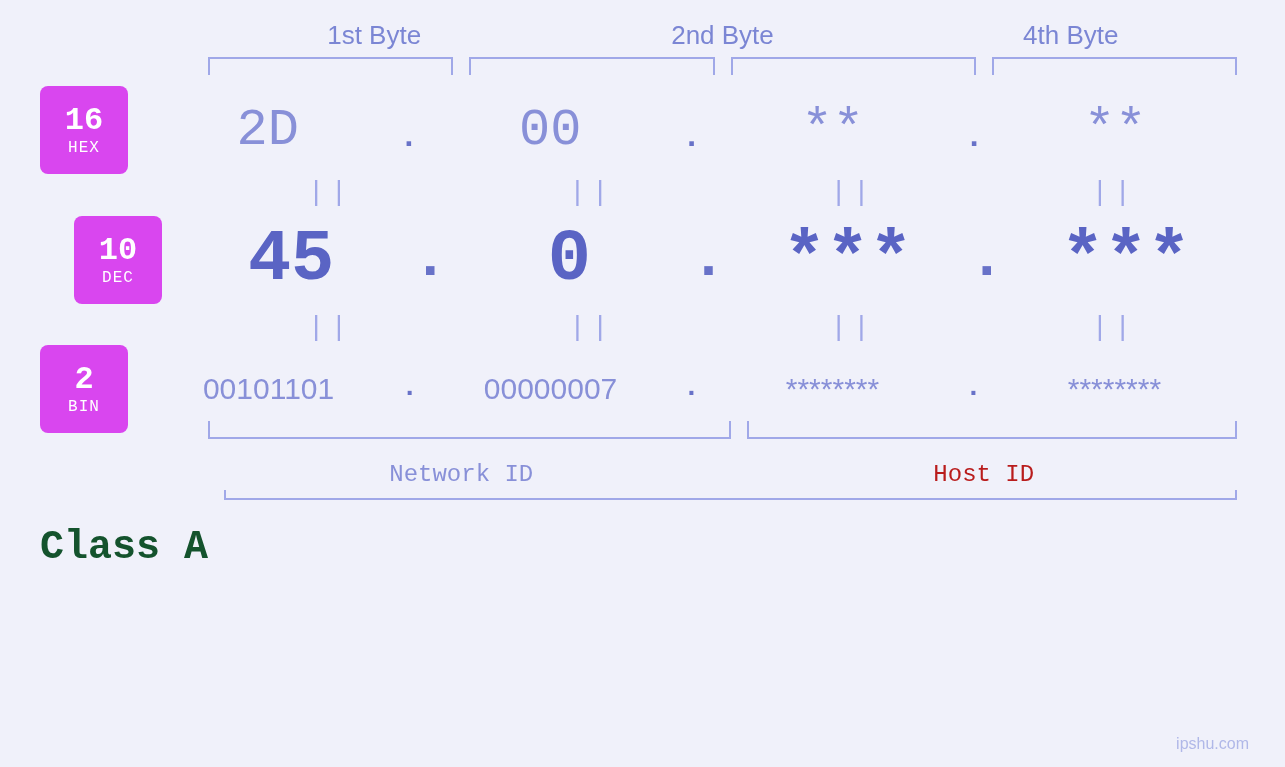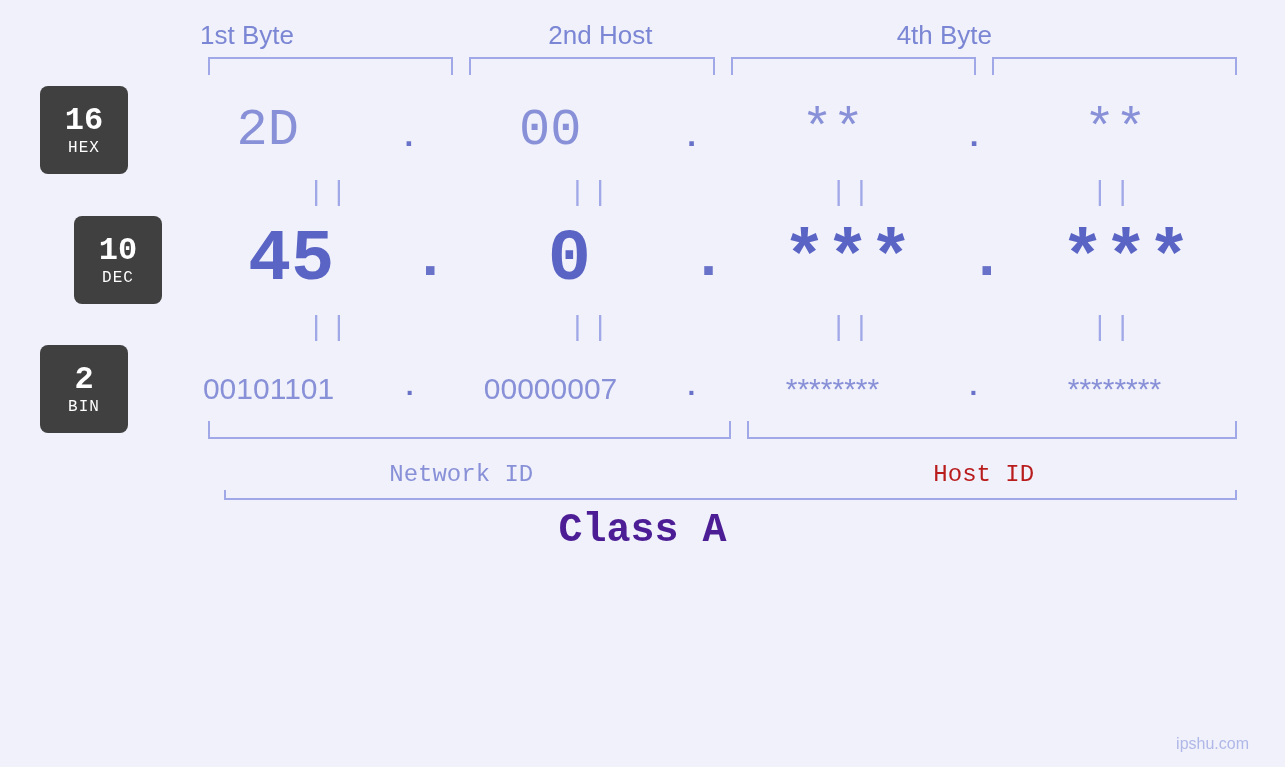--- a/index.html
+++ b/index.html
@@ -26,21 +26,21 @@
     .byte-headers {
       display: flex;
       width: 100%;
       padding-left: 160px;
       margin-top: 20px;
       margin-bottom: 0;
     }
 
     .byte-header {
       flex: 1;
-      text-align: left;
+      text-align: center;
       color: #7b86d4;
       font-size: 26px;
       font-family: Arial, sans-serif;
       font-weight: normal;
     }
 
     
     .bracket-row {
       display: flex;
       width: 100%;
@@ -85,21 +85,21 @@
       display: flex;
       align-items: center;
       width: 100%;
       padding: 0;
     }
 
     
     .badge {
       width: 88px;
       height: 88px;
-      background: #404040;
+      background: #d946ef;
       border-radius: 8px;
       display: flex;
       flex-direction: column;
       align-items: center;
       justify-content: center;
       flex-shrink: 0;
       margin-right: 10px;
     }
     .badge-num {
       color: white;
@@ -272,23 +272,22 @@
     .full-bracket::after {
       content: '';
       position: absolute;
       right: 0; bottom: 0;
       height: 10px; width: 2px;
       background: #a0a8e8;
     }
 
     .class-label {
       width: 100%;
-      text-align: center;
-      margin-top: 8px;
-      color: #4c1d95;
+      margin-top: 25px;
+      color: #14532d;
       font-size: 40px;
       font-family: 'Courier New', monospace;
       font-weight: bold;
     }
 
     .watermark {
       position: absolute;
       bottom: 14px;
       right: 36px;
       color: #b0b8e8;
@@ -301,21 +300,21 @@
     .dec-row-height { min-height: 100px; padding-left: 34px; }
     .bin-row-height { min-height: 80px; }
   </style>
 </head>
 <body>
 
 <div class="container">
 
   <div class="byte-headers">
     <div class="byte-header">1st Byte</div>
-    <div class="byte-header">2nd Host</div>
+    <div class="byte-header">2nd Byte</div>
     <div class="byte-header">4th Byte</div>
   </div>
 
   <div class="bracket-row">
     <div class="bracket">
         <div class="bracket-right"></div>
       </div>
     <div class="bracket">
         <div class="bracket-right"></div>
       </div>

